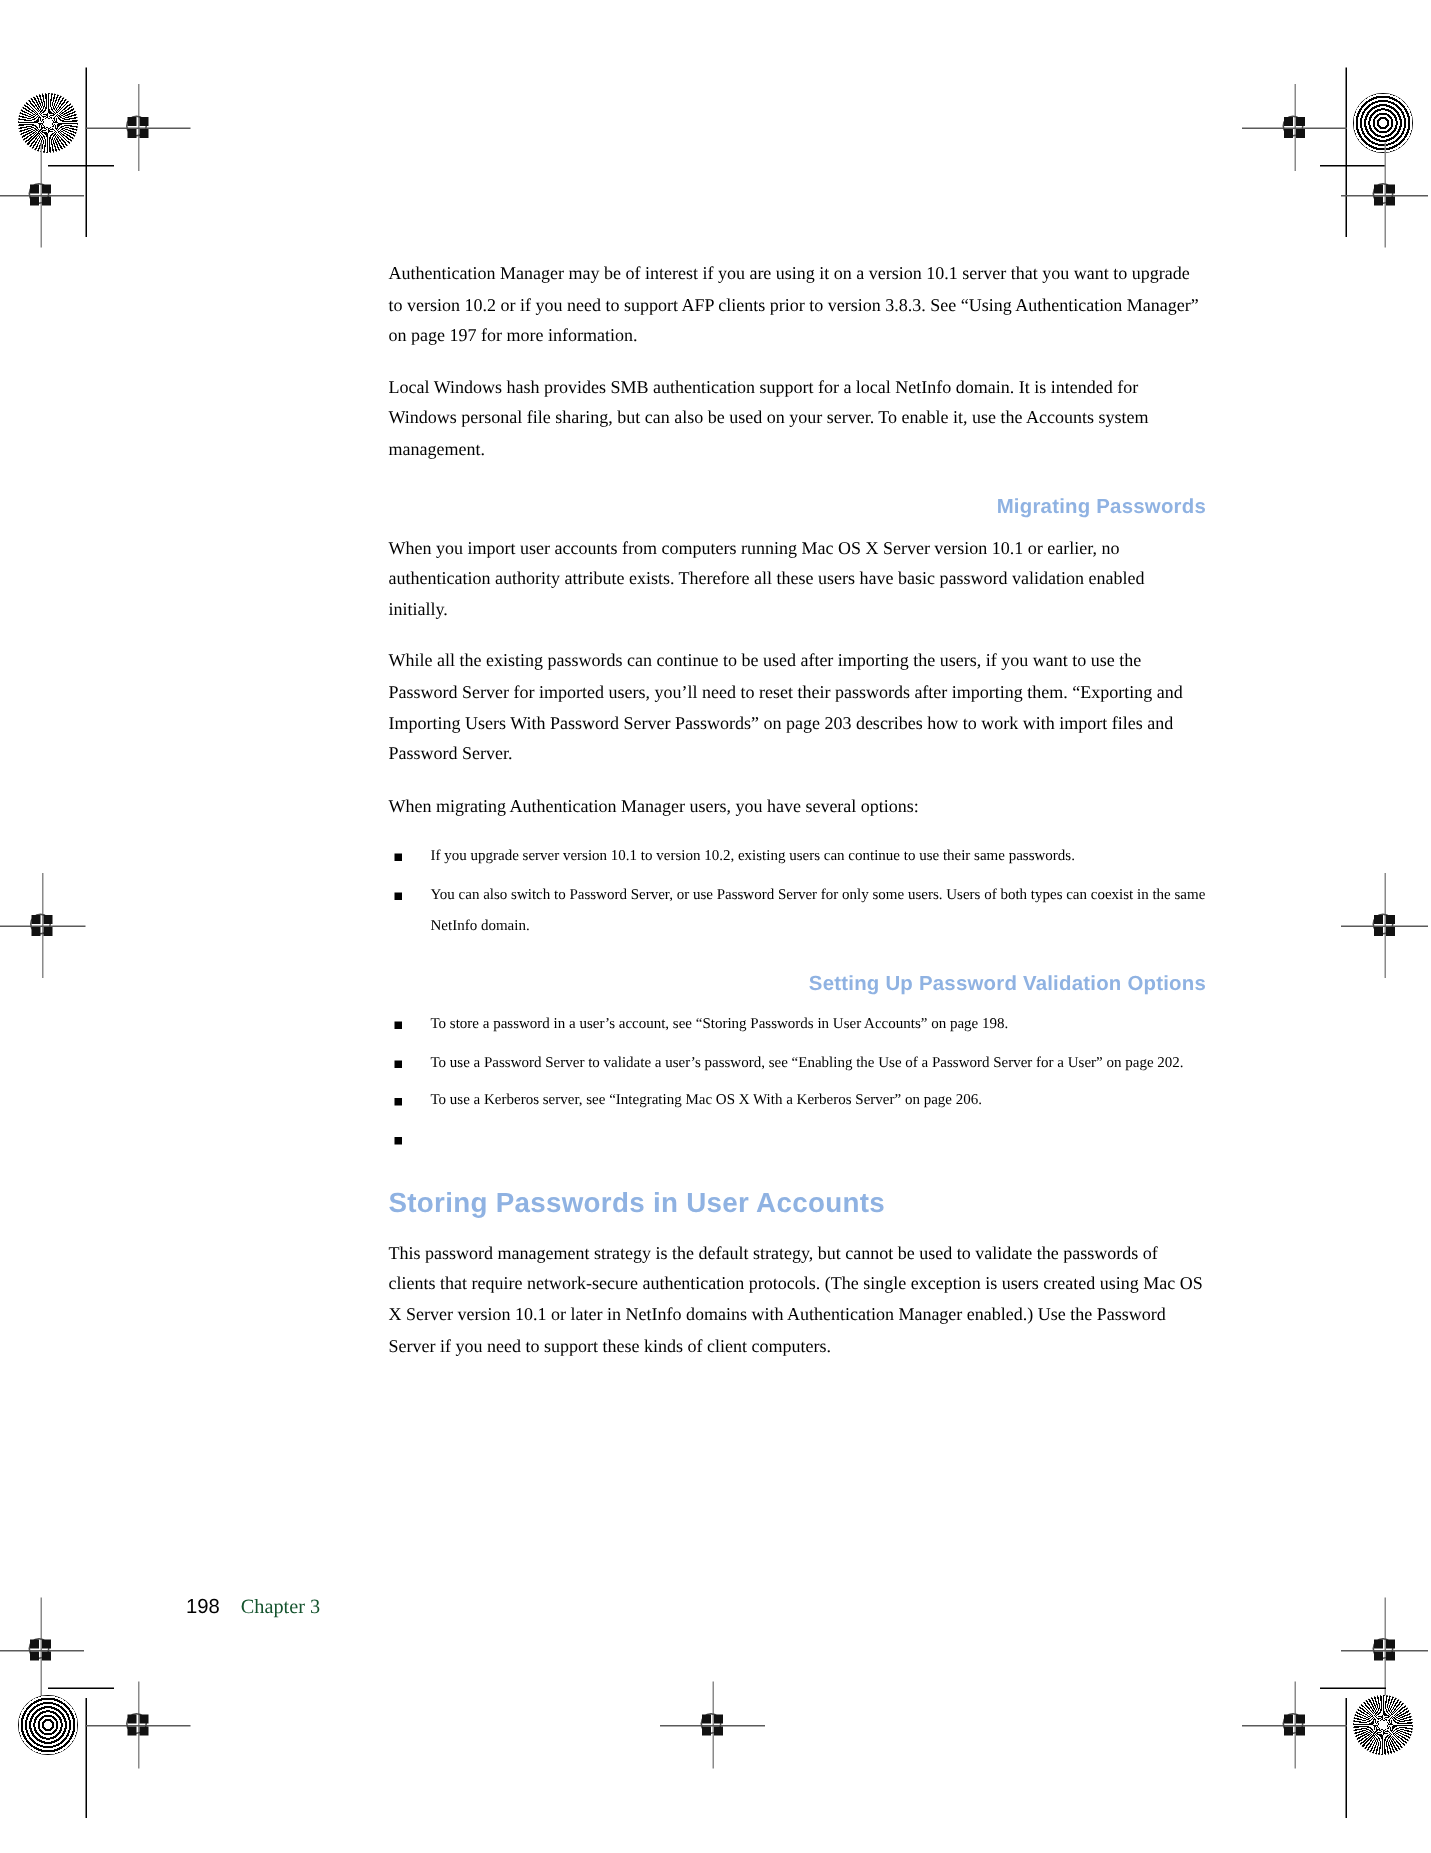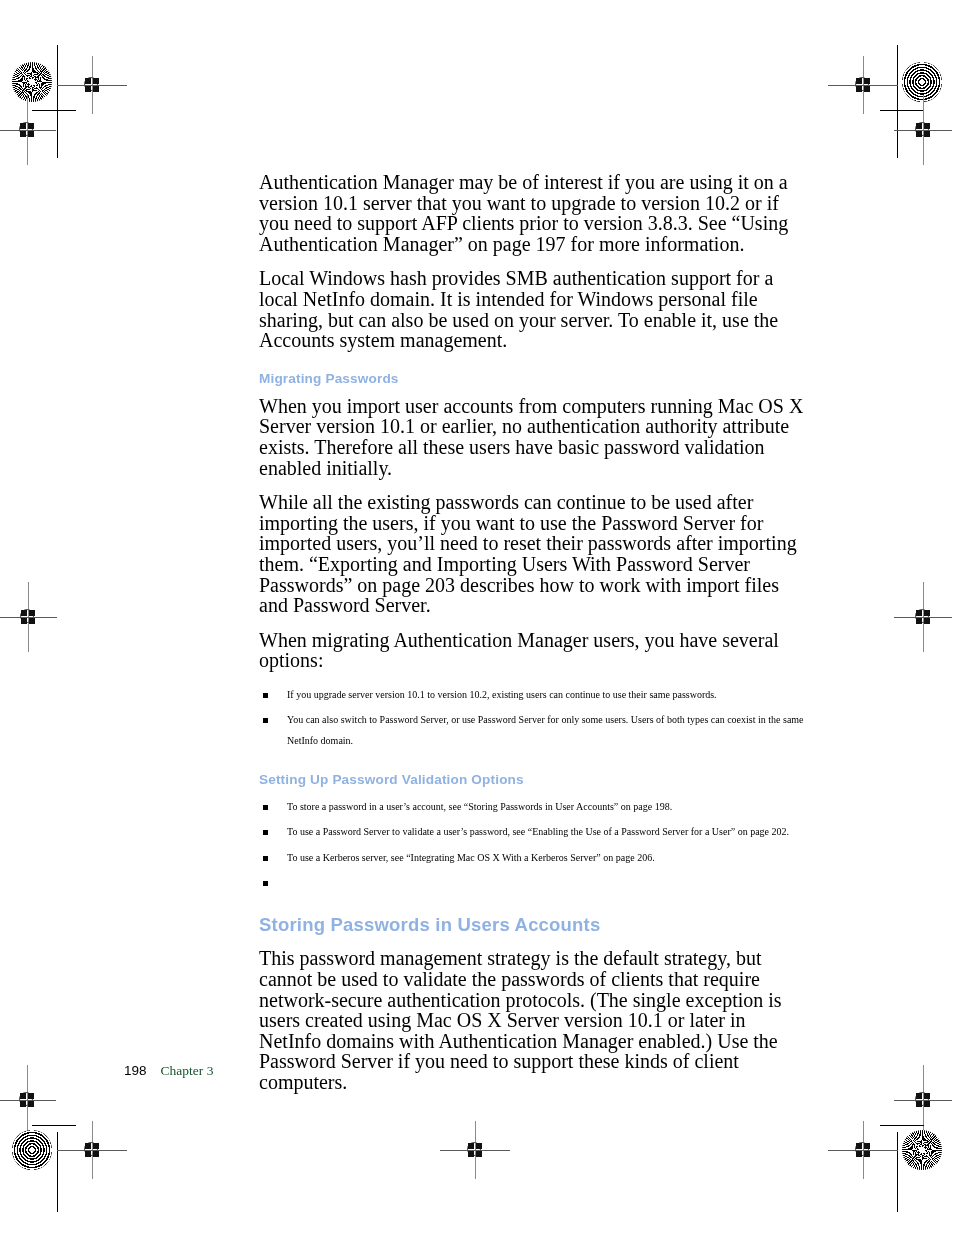--- a/index.html
+++ b/index.html
@@ -91,34 +91,35 @@
 
   
   #content {
     position: absolute;
     left: 259px;
     top: 172px;
     width: 545px;
   }
 
   p.body {
-    font-size: 20px;
+    font-size: 12px;
     line-height: 20.6px;
     margin: 0 0 14px 0;
     text-align: left;
     color: #000;
   }
 
   h3.sub-head {
     font-family: "Liberation Sans", "DejaVu Sans", sans-serif;
     font-size: 13.6px;
     font-weight: bold;
     letter-spacing: 0.15px;
     color: #8fb2e2;
     margin: 20px 0 10px 0;
+    text-align: right;
   }
 
   h2.section-head {
     font-family: "Liberation Sans", "DejaVu Sans", sans-serif;
     font-size: 18.5px;
     font-weight: bold;
     letter-spacing: 0.2px;
     color: #8fb2e2;
     margin: 46px 0 12px 0;
   }
@@ -325,21 +326,21 @@
       </li>
       <li>
         <span class="sq"></span>
         <span>To use a Kerberos server, see “Integrating Mac OS X With a Kerberos Server” on page 206.</span>
       </li>
       <li>
         <span class="sq"></span>
       </li>
     </ul>
 
-    <h2 class="section-head">Storing Passwords in Users Accounts</h2>
+    <h2 class="section-head">Storing Passwords in User Accounts</h2>
 
     <p class="body">This password management strategy is the default strategy, but cannot be used to validate the passwords of clients that require network-secure authentication protocols. (The single exception is users created using Mac OS X Server version 10.1 or later in NetInfo domains with Authentication Manager enabled.) Use the Password Server if you need to support these kinds of client computers.</p>
 
   </div>
 
   <div id="footer">
     <span class="pg">198</span>
     <span class="chap">Chapter 3</span>
   </div>
 

